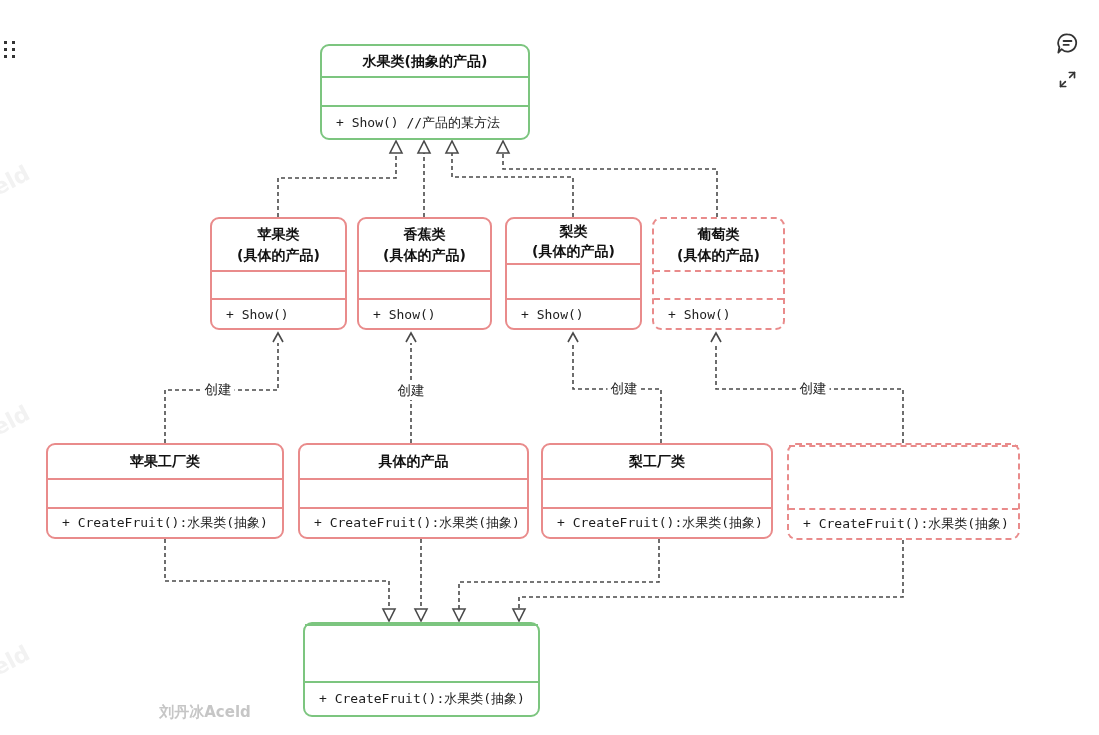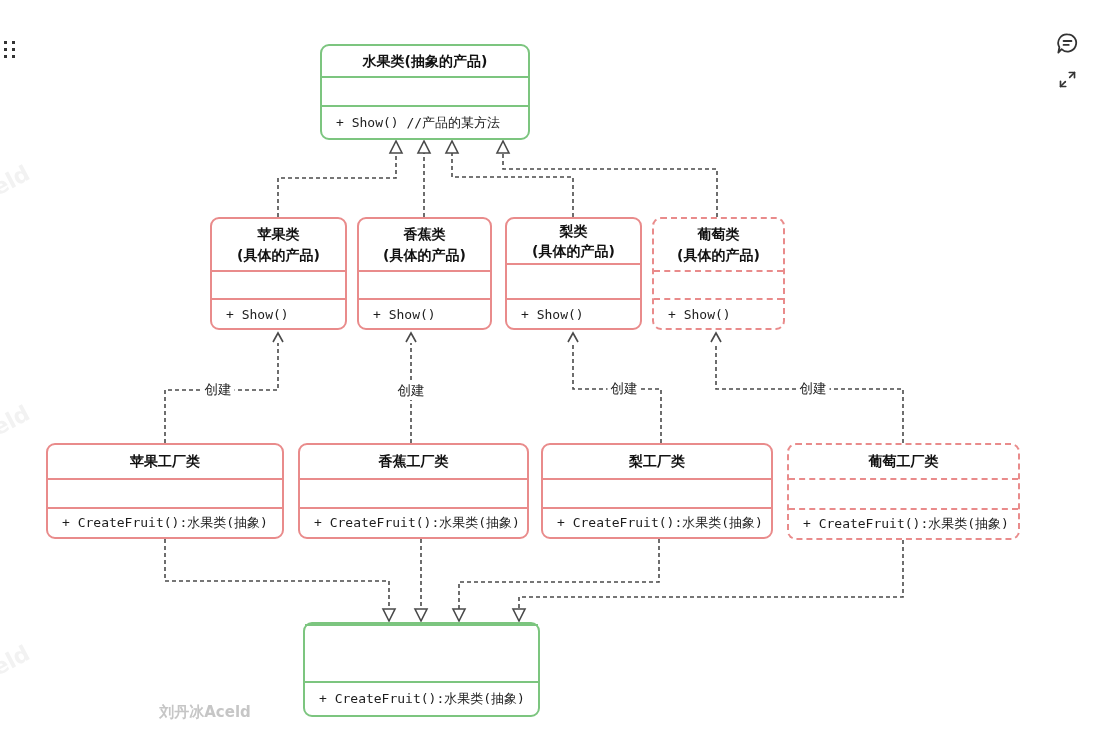--- a/index.html
+++ b/index.html
@@ -103,36 +103,33 @@
       </div>
       <div class="uml-box" style="left: 46px; top: 443px; width: 238px; height: 96px; border-color: rgb(233, 139, 139);">
         <div class="uml-title" style="height: 33px;">
           <div>苹果工厂类</div>
         </div>
         <div class="uml-mid" style="border-color: rgb(233, 139, 139);"></div>
         <div class="uml-method" style="height: 28px;">+ CreateFruit():水果类(抽象)</div>
       </div>
       <div class="uml-box" style="left: 298px; top: 443px; width: 231px; height: 96px; border-color: rgb(233, 139, 139);">
         <div class="uml-title" style="height: 33px;">
-          <div>香蕉工厂类</div>
+          <div>具体的产品</div>
         </div>
         <div class="uml-mid" style="border-color: rgb(233, 139, 139);"></div>
         <div class="uml-method" style="height: 28px;">+ CreateFruit():水果类(抽象)</div>
       </div>
       <div class="uml-box" style="left: 541px; top: 443px; width: 232px; height: 96px; border-color: rgb(233, 139, 139);">
         <div class="uml-title" style="height: 33px;">
           <div>梨工厂类</div>
         </div>
         <div class="uml-mid" style="border-color: rgb(233, 139, 139);"></div>
         <div class="uml-method" style="height: 28px;">+ CreateFruit():水果类(抽象)</div>
       </div>
       <div class="uml-box dashed" style="left: 787px; top: 443px; width: 233px; height: 97px; border-color: rgb(233, 139, 139);">
-        <div class="uml-title" style="height: 33px;">
-          <div>葡萄工厂类</div>
-        </div>
         <div class="uml-mid" style="border-color: rgb(233, 139, 139);"></div>
         <div class="uml-method" style="height: 28px;">+ CreateFruit():水果类(抽象)</div>
       </div>
       <div class="uml-box" style="left: 303px; top: 622px; width: 237px; height: 95px; border-color: rgb(124, 197, 127);">
         <div class="uml-mid" style="border-color: rgb(124, 197, 127);"></div>
         <div class="uml-method" style="height: 32px;">+ CreateFruit():水果类(抽象)</div>
       </div>
     </div>
 
   <div id="edge-labels">

